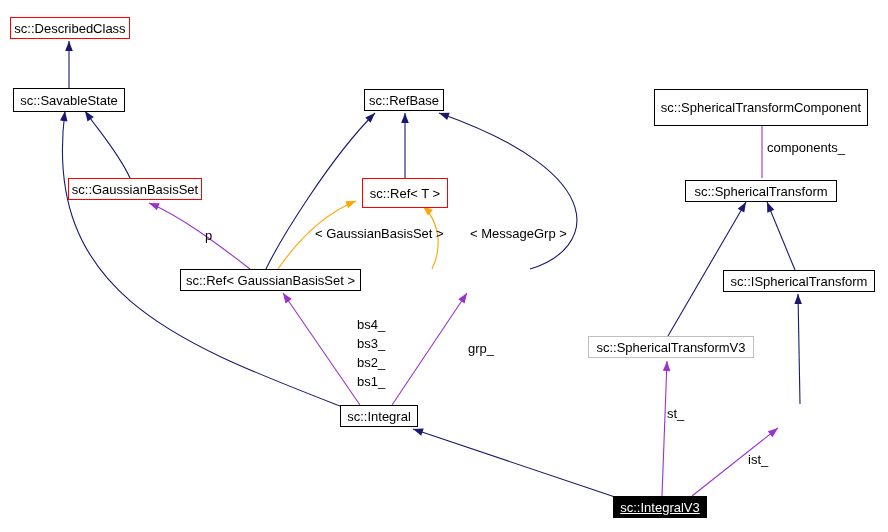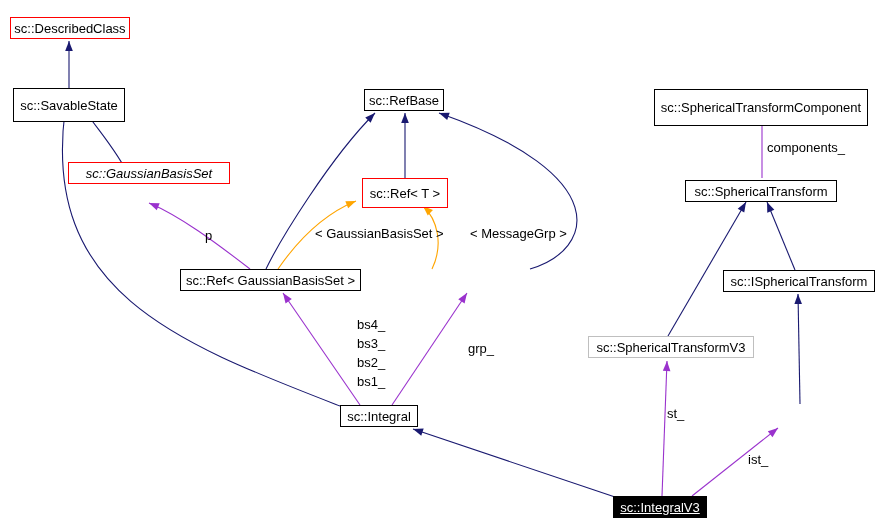--- a/index.html
+++ b/index.html
@@ -85,25 +85,25 @@
     <path class="edge e-usage" d="M 692,496 L 778,428" marker-end="url(#ah-usage)"></path>
 
     <path class="edge e-template" d="M 278,269 C 298,240 324,214 356,201" marker-end="url(#ah-template)"></path>
     <path class="edge e-template" d="M 432,269 C 444,244 437,219 423,206" marker-end="url(#ah-template)"></path>
   </svg>
 
   <div class="node red" style="left:10px; top:17px; width:120px; height:22px;">
     <span>sc::DescribedClass</span>
   </div>
 
-  <div class="node" style="left:13px; top:88px; width:112px; height:34px;">
+  <div class="node" style="left:13px; top:88px; width:112px; height:24px;">
     <span>sc::SavableState</span>
   </div>
 
-  <div class="node red" style="left:68px; top:162px; width:162px; height:22px;font-style:italic;">
+  <div class="node red" style="left:68px; top:178px; width:134px; height:22px;">
     <span>sc::GaussianBasisSet</span>
   </div>
 
   <div class="node" style="left:364px; top:89px; width:80px; height:22px;">
     <span>sc::RefBase</span>
   </div>
 
   <div class="node red" style="left:362px; top:178px; width:86px; height:30px;">
     <span>sc::Ref&lt; T &gt;</span>
   </div>

